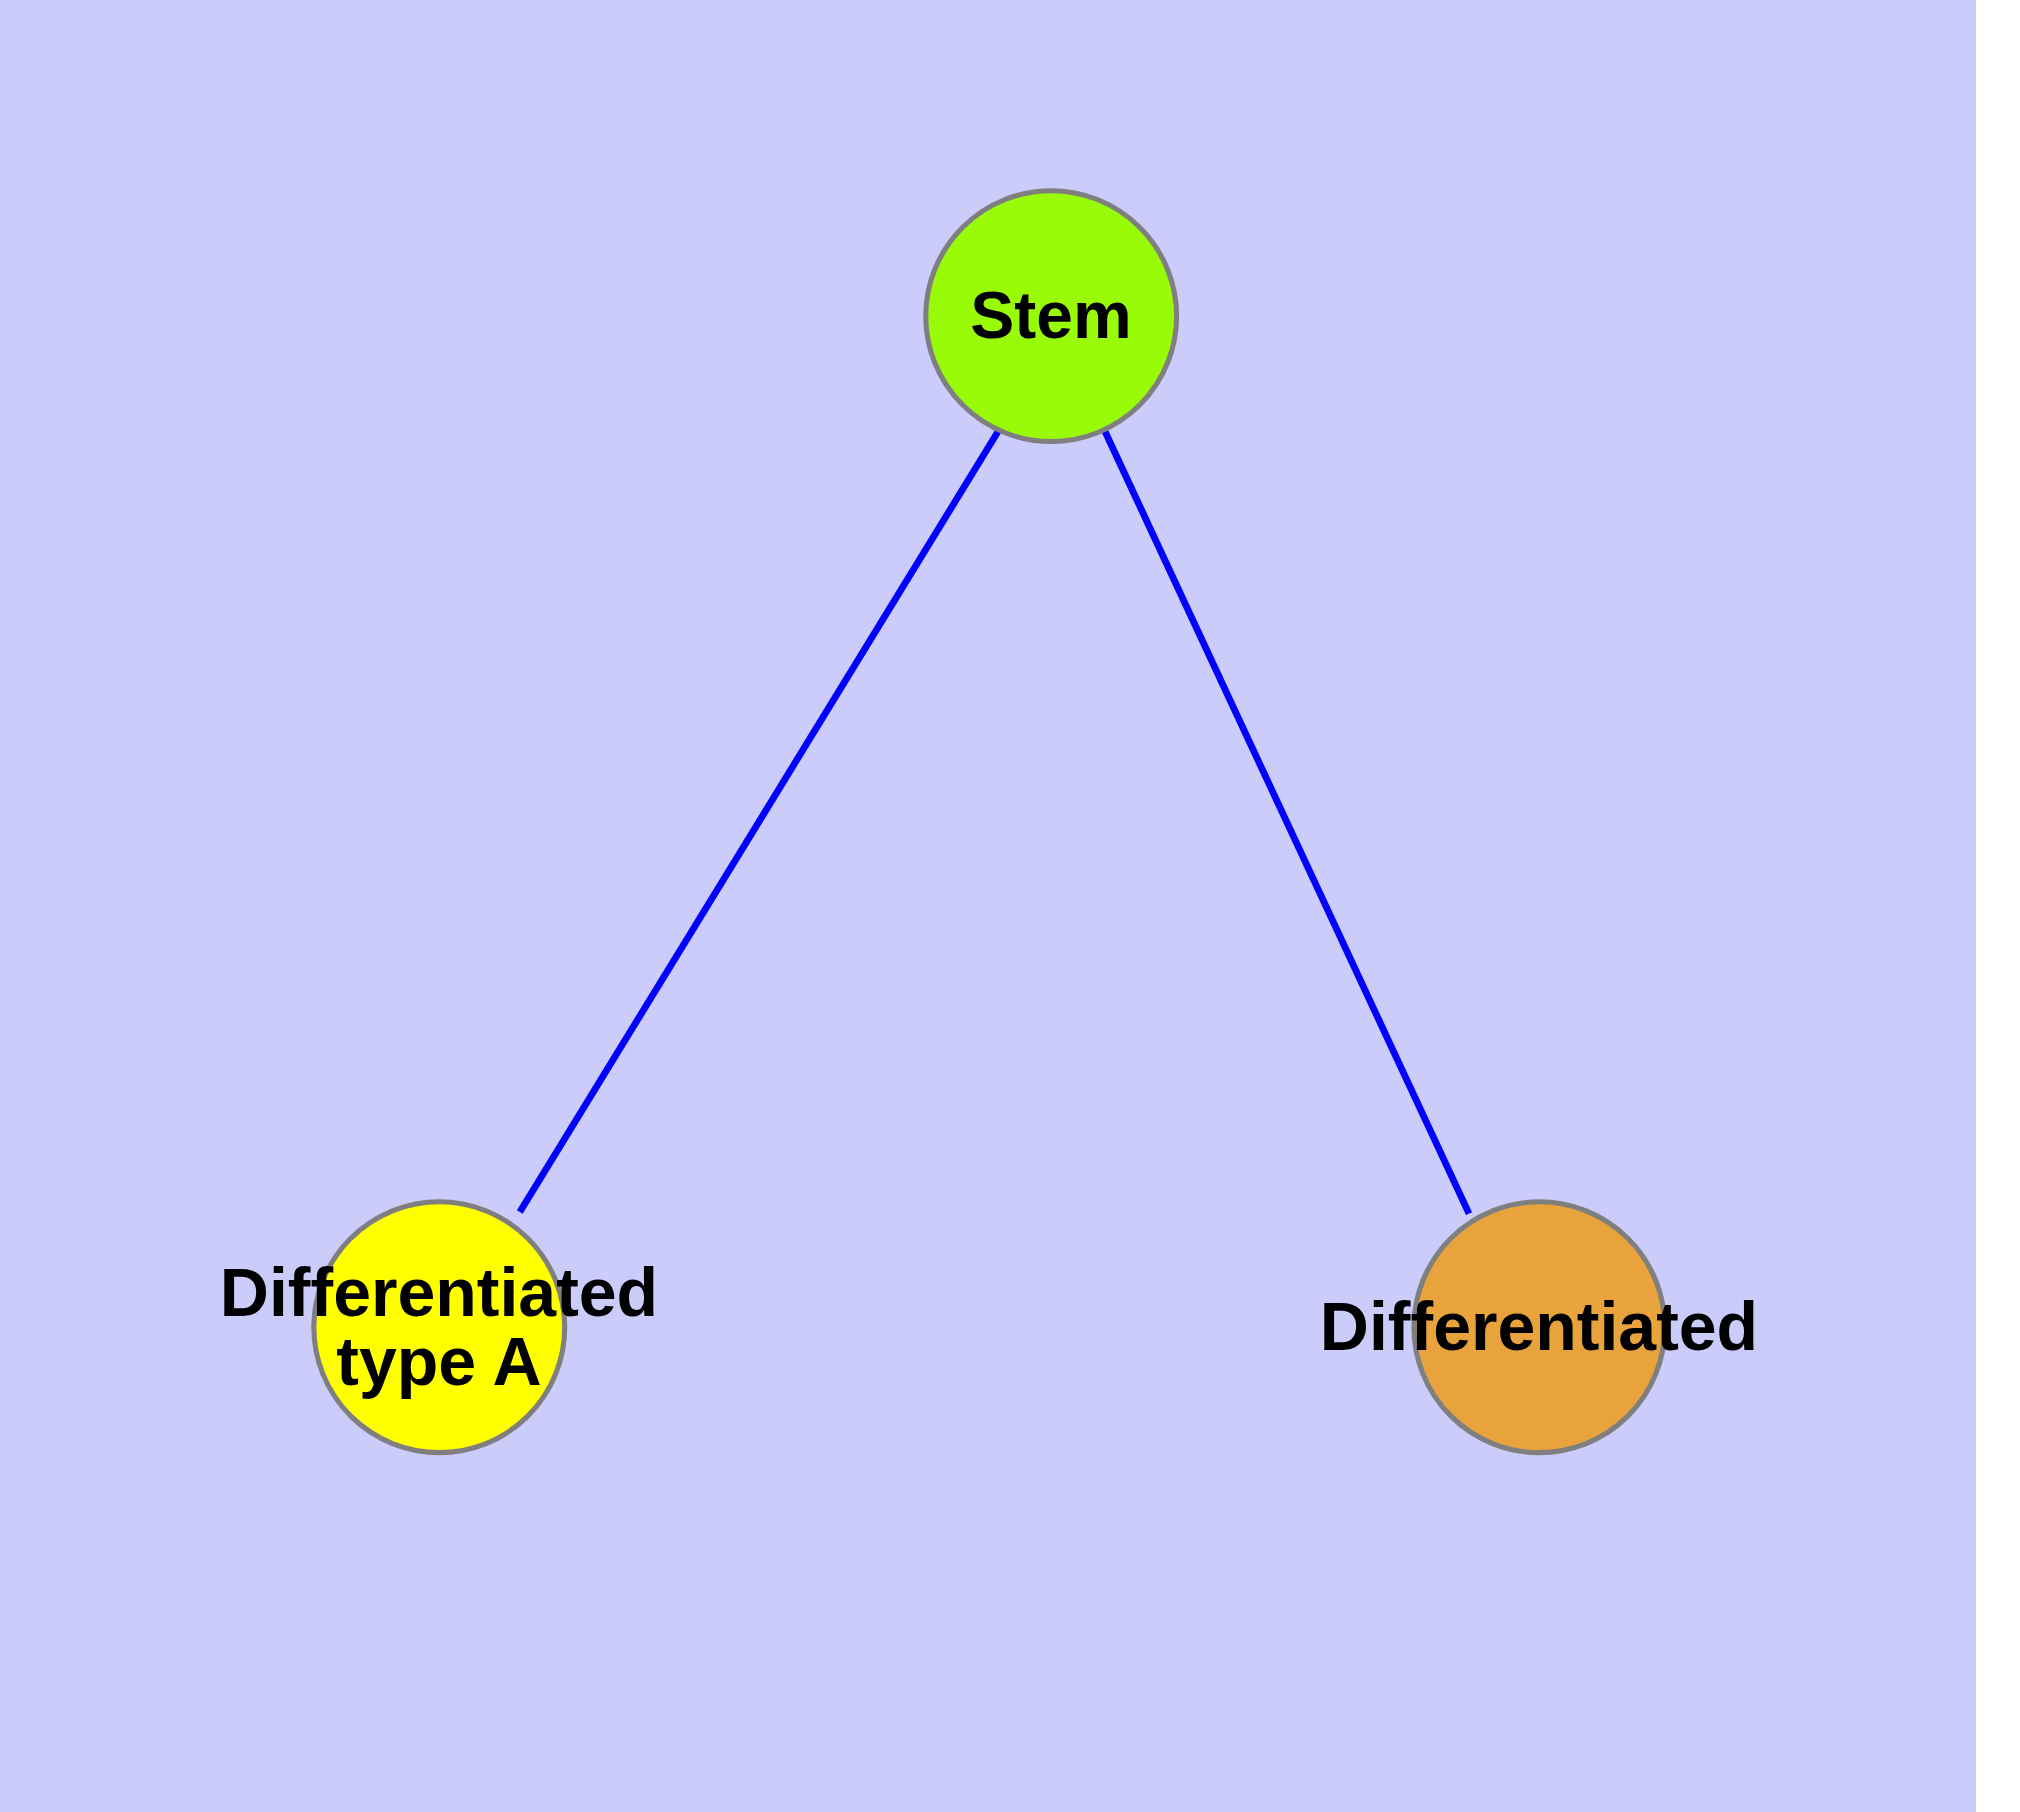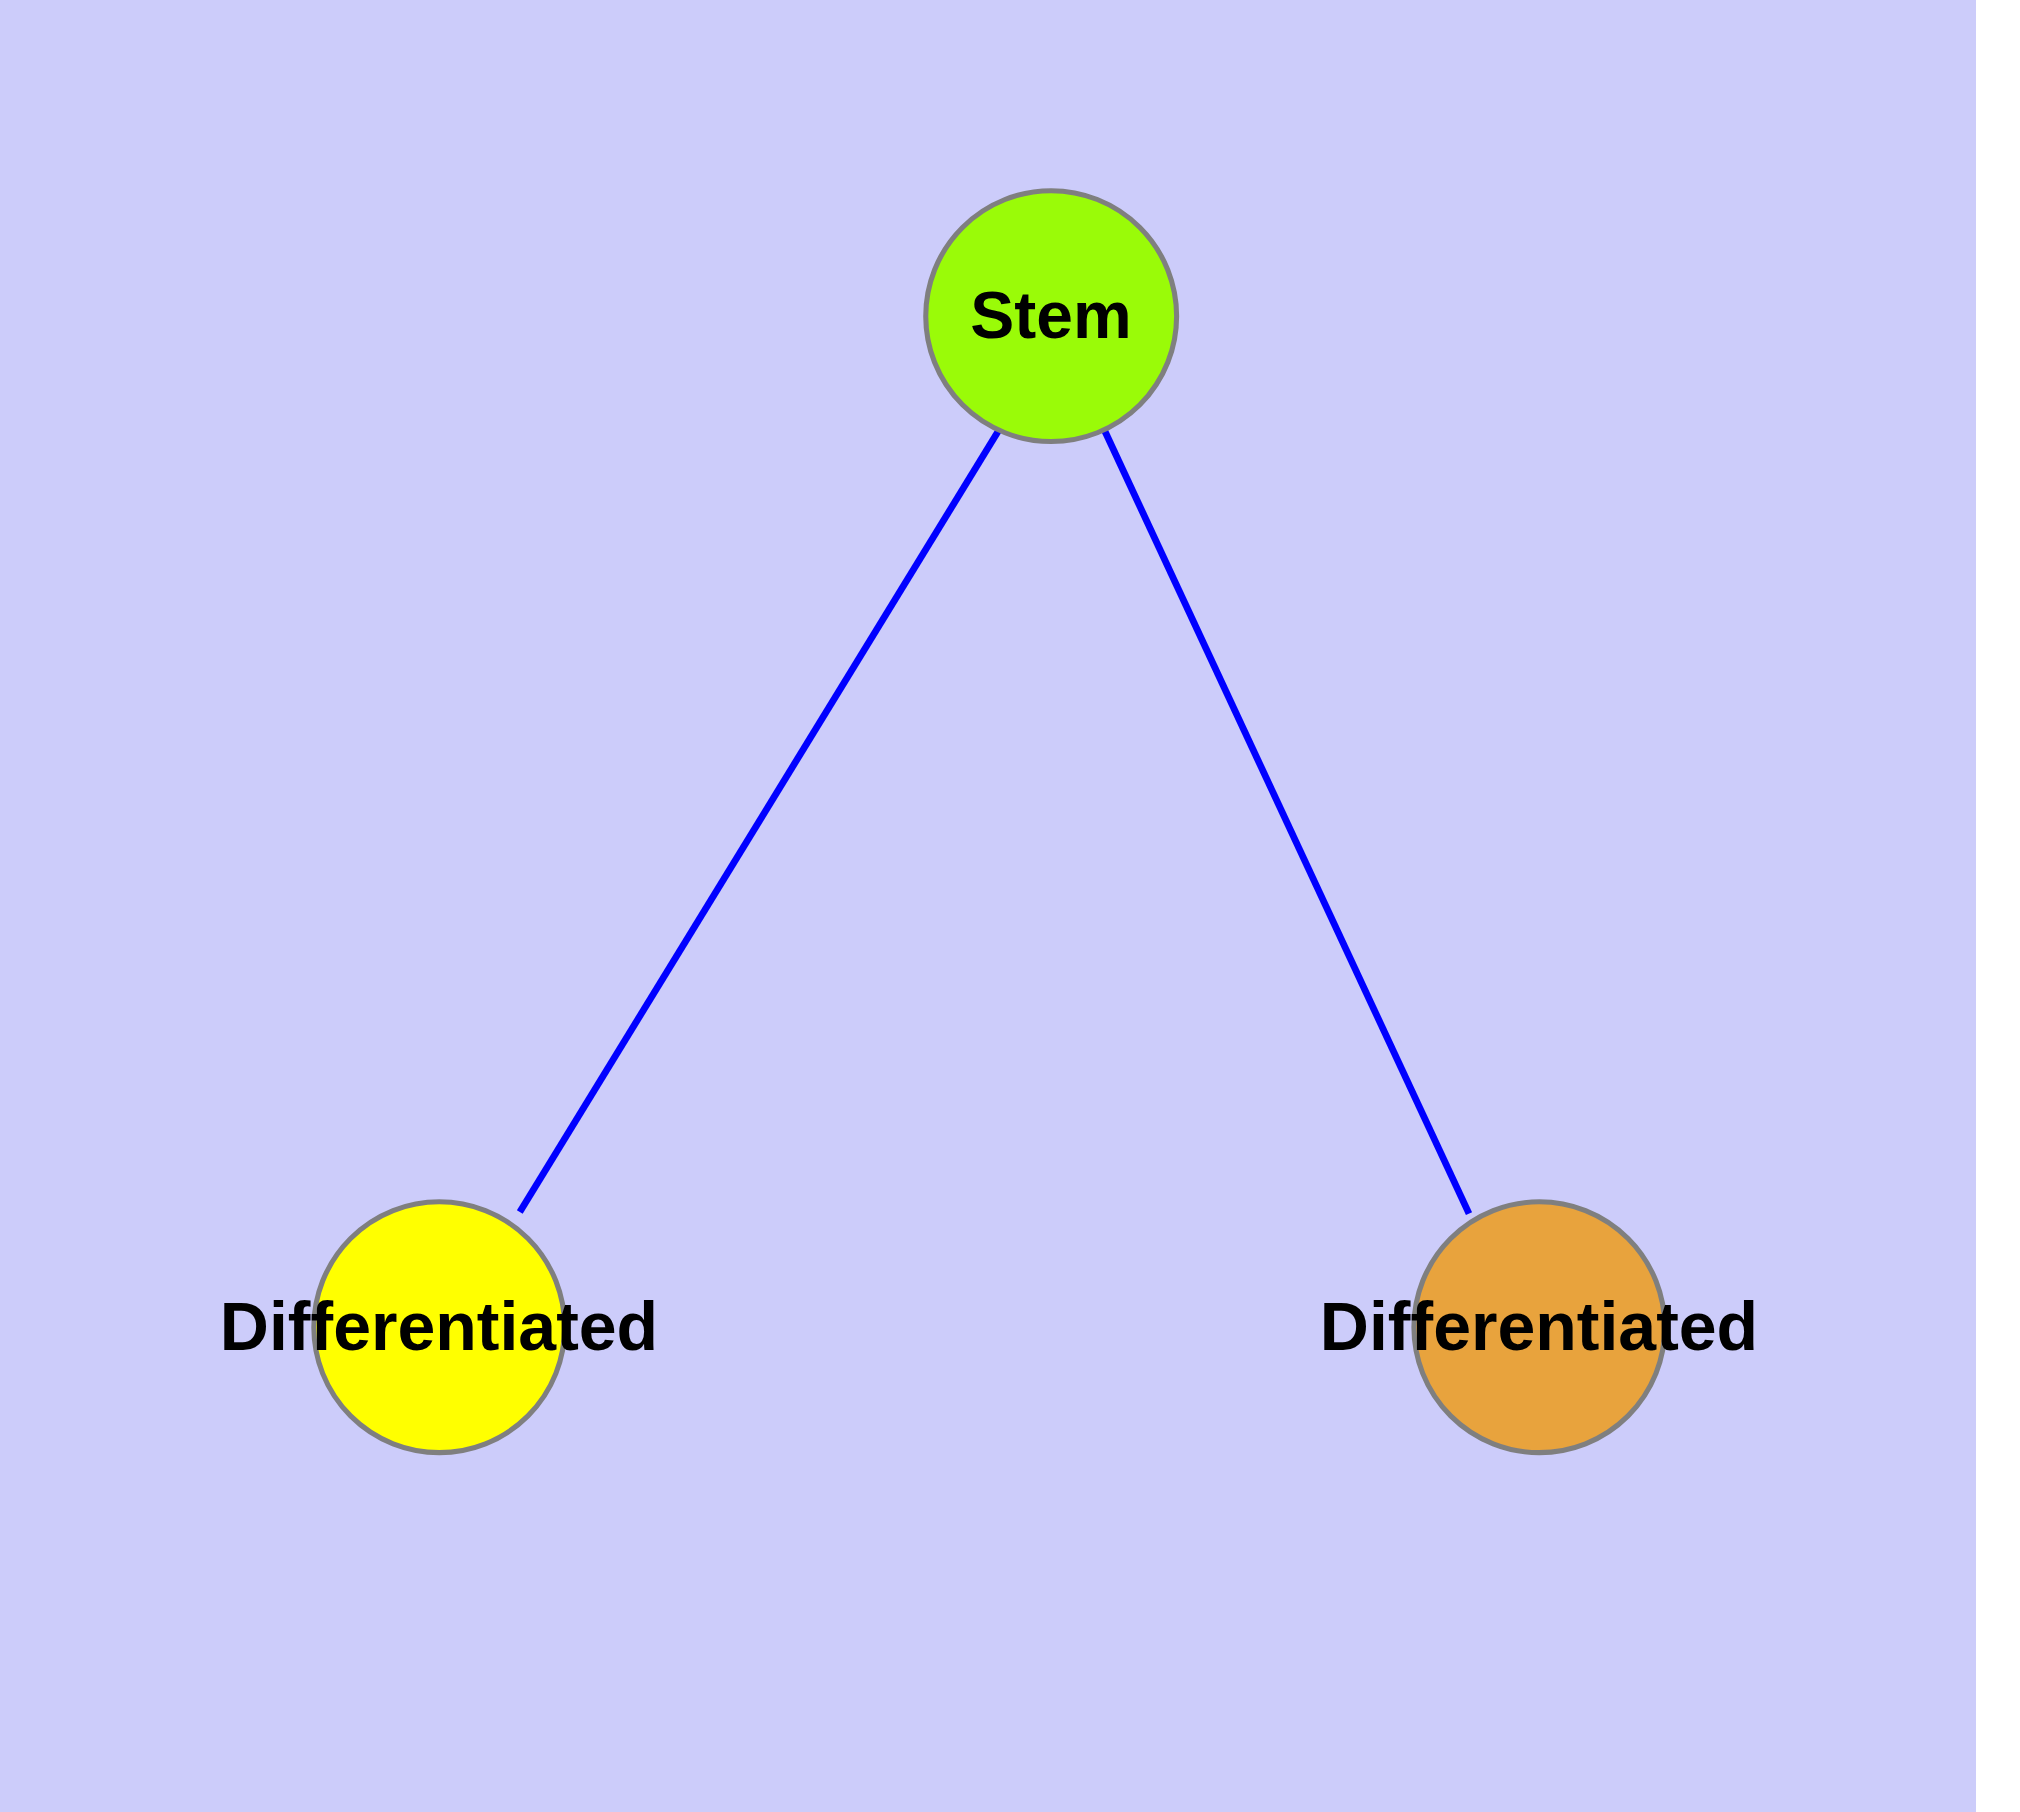--- a/index.html
+++ b/index.html
@@ -93,20 +93,21 @@
 
     <circle class="node-circle" cx="1816" cy="1566" r="148" fill="#E8A33D" style="stroke: rgb(127, 127, 127);"></circle>
   </svg>
 
   <div class="node-label" id="label-stem" style="left: 1051px; top: 316px; color: rgb(0, 0, 0);">
     <span class="label-line">Stem</span>
   </div>
 
   <div class="node-label" id="label-type-a" style="left: 439px; top: 1327px; color: rgb(0, 0, 0);">
     <span class="label-line">Differentiated</span>
+    <span class="label-line">type A</span>
   </div>
 
   <div class="node-label" id="label-type-b" style="left: 1539px; top: 1327px; color: rgb(0, 0, 0);">
     <span class="label-line">Differentiated</span>
   </div>
 
 </div>
 
 
 </body></html>

